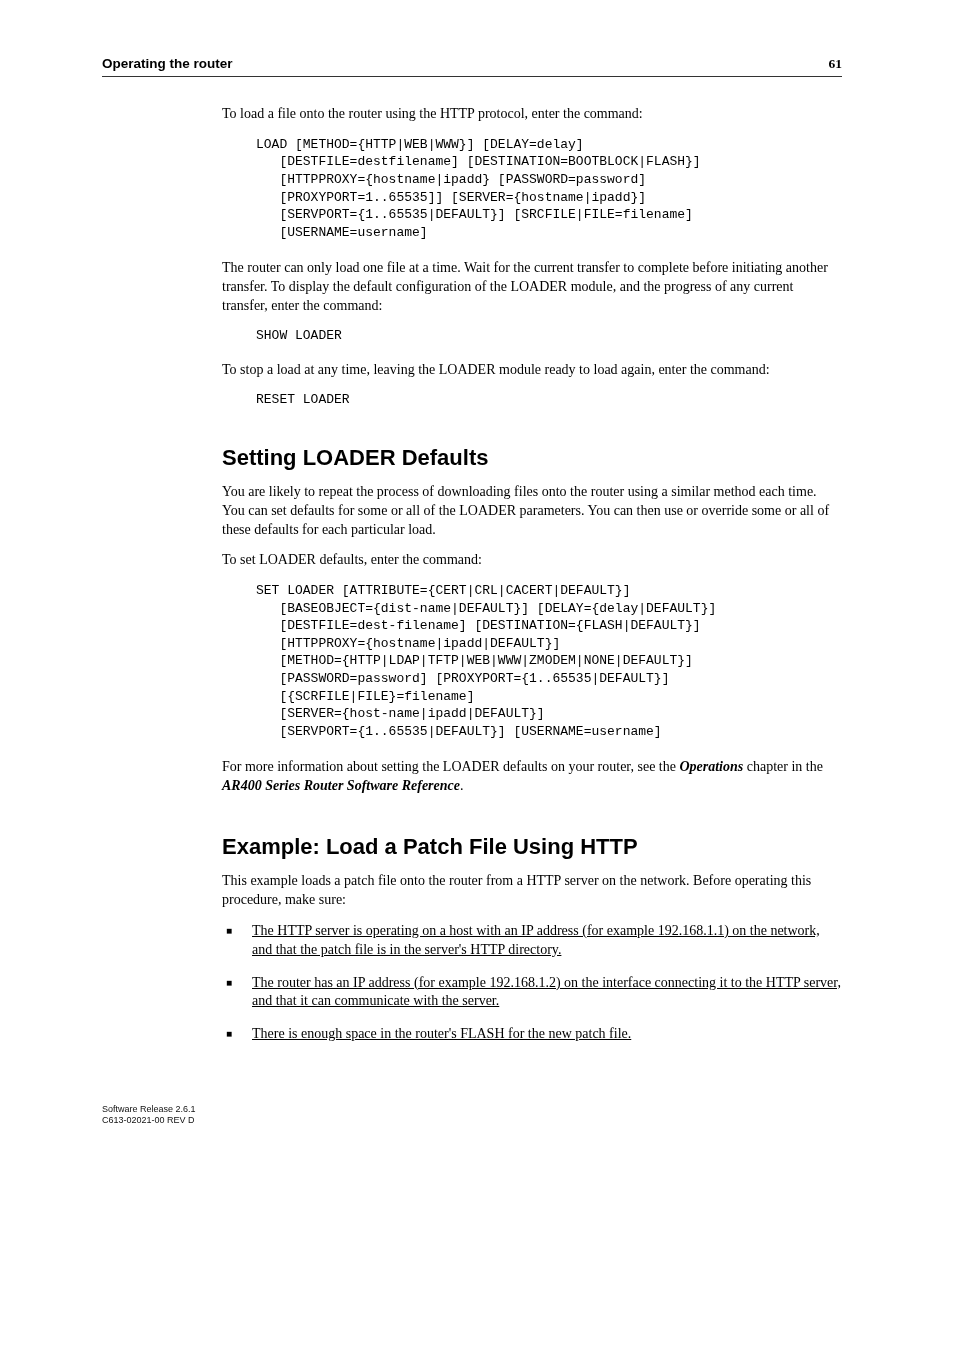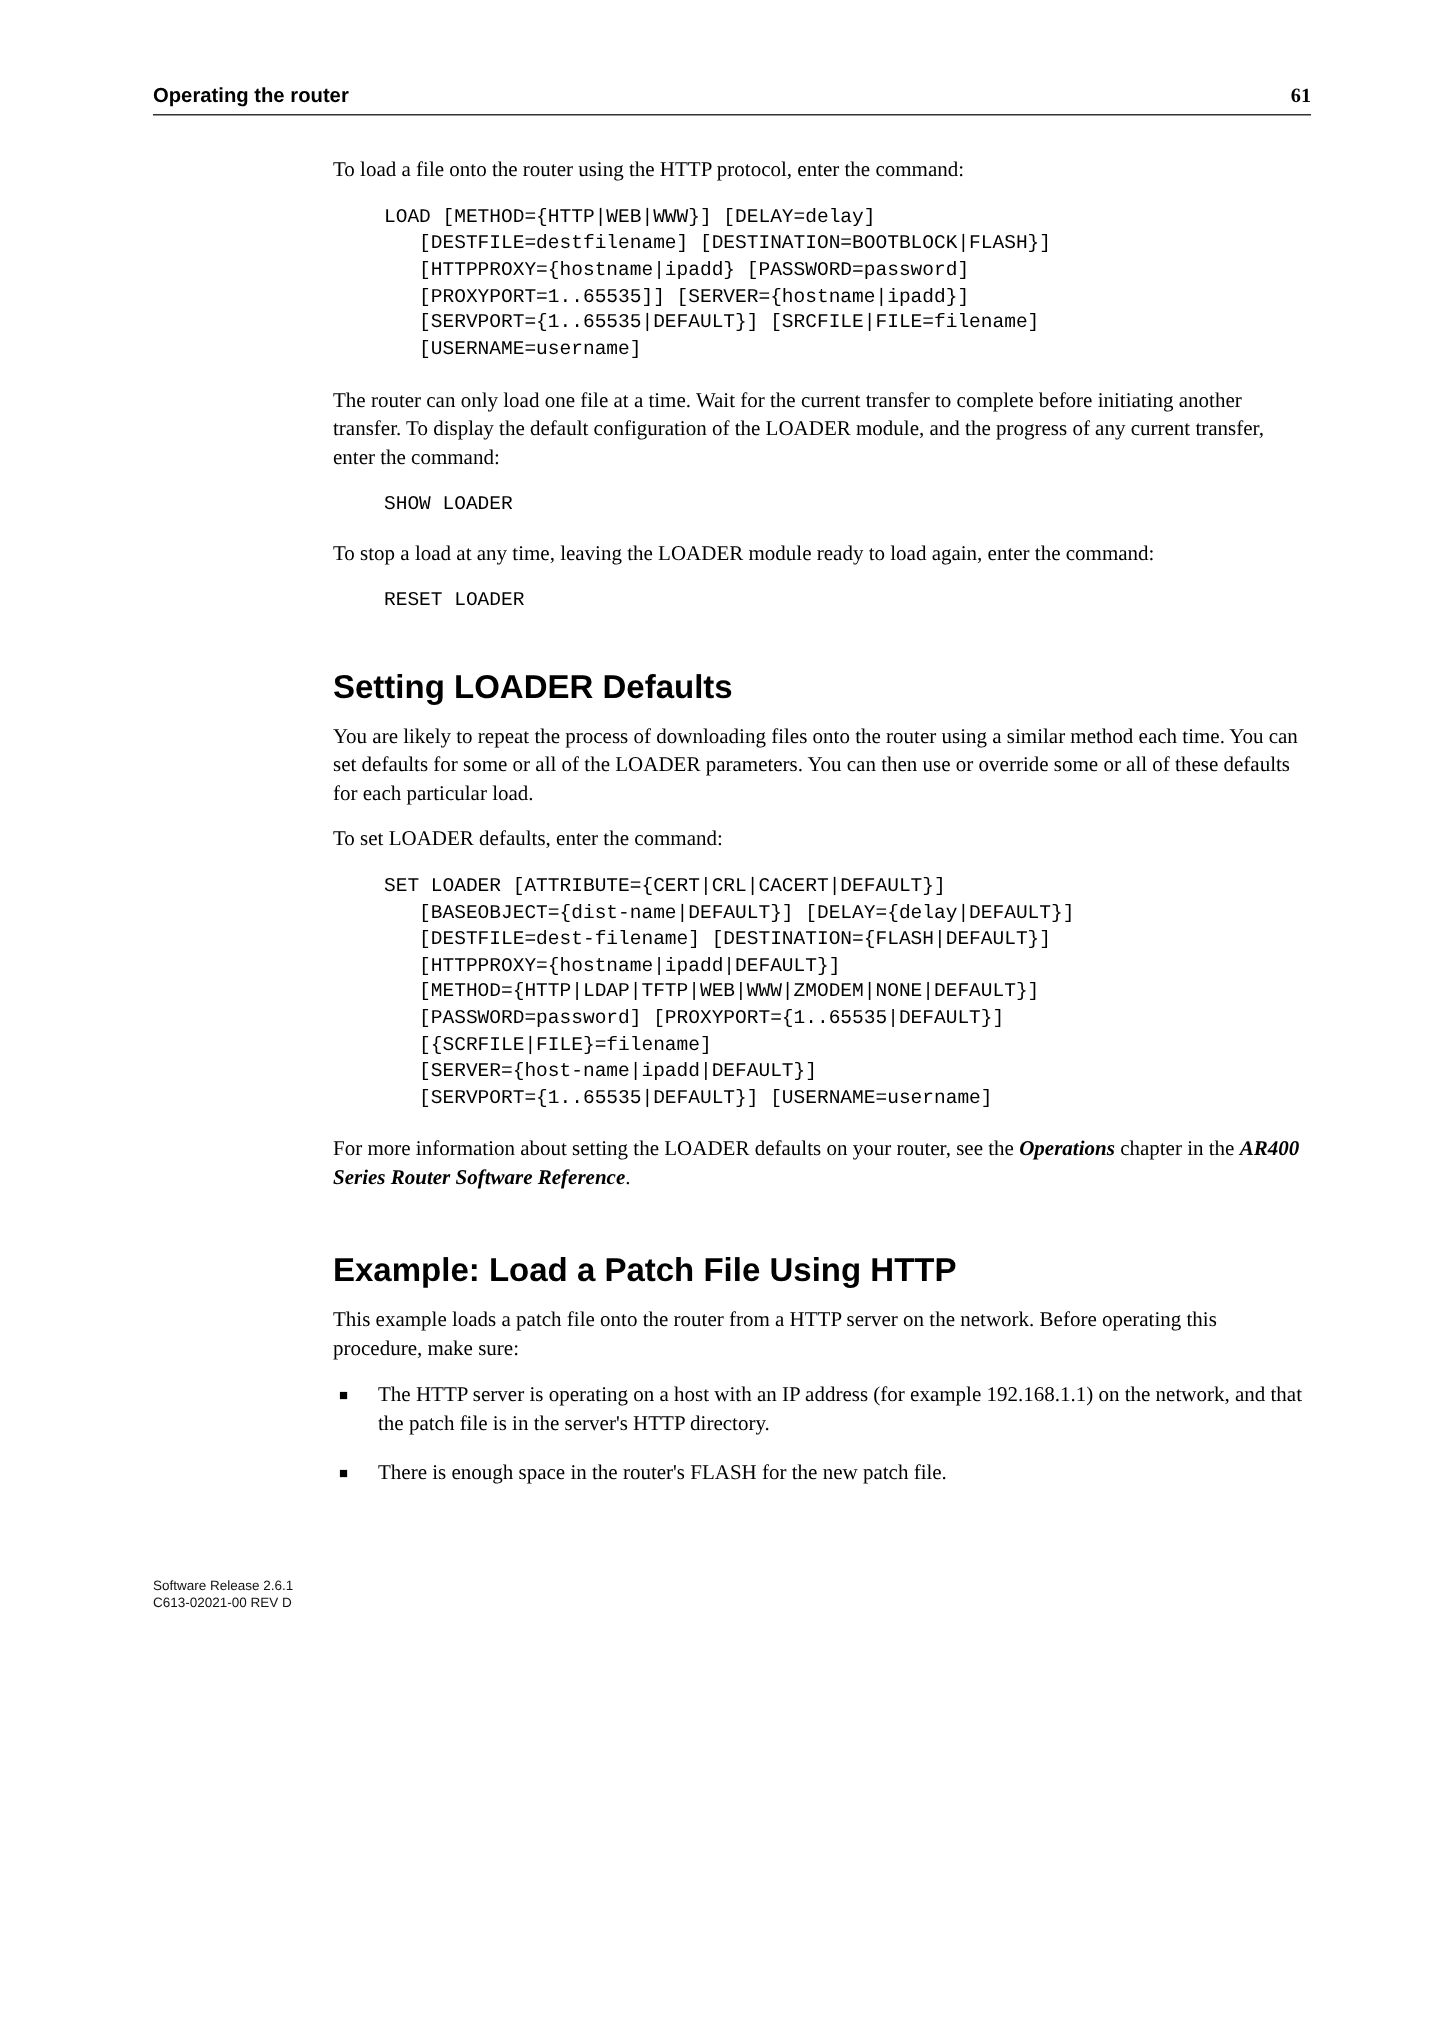--- a/index.html
+++ b/index.html
@@ -5,21 +5,21 @@
   body {
     margin: 0;
     padding: 0;
     font-family: "Palatino Linotype", "Book Antiqua", Palatino, Georgia, serif;
     font-size: 14px;
     color: #000;
     background: #fff;
     width: 954px;
   }
   .page {
-    padding: 56px 80px 40px 102px;
+    padding: 56px 112px 40px 102px;
     box-sizing: border-box;
   }
   .header-row {
     display: flex;
     justify-content: space-between;
     align-items: baseline;
     border-bottom: 1px solid #333;
     padding-bottom: 4px;
     margin-bottom: 28px;
   }
@@ -61,20 +61,21 @@
   ul.bullets {
     list-style: none;
     padding: 0;
     margin: 0 0 14px 0;
   }
   ul.bullets li {
     position: relative;
     padding-left: 30px;
     margin-bottom: 14px;
     line-height: 1.35;
+    text-decoration: underline;
   }
   ul.bullets li::before {
     content: "■";
     position: absolute;
     left: 4px;
     top: 2px;
     font-size: 10px;
   }
   .italic { font-style: italic; font-weight: bold; }
   .footnote {
@@ -128,20 +129,21 @@
     <p class="body">
       <span>For more information about setting the LOADER defaults on your router, see the </span><span class="italic">Operations</span><span> chapter in the </span><span class="italic">AR400 Series Router Software Reference</span><span>.</span>
     </p>
 
     <h2 class="section">Example: Load a Patch File Using HTTP</h2>
 
     <p class="body">This example loads a patch file onto the router from a HTTP server on the network. Before operating this procedure, make sure:</p>
 
     <ul class="bullets">
       <li><span>The HTTP server is operating on a host with an IP address (for example 192.168.1.1) on the network, and that the patch file is in the server's HTTP directory.</span></li>
+      <li><span>The router has an IP address (for example 192.168.1.2) on the interface connecting it to the HTTP server, and that it can communicate with the server.</span></li>
       <li><span>There is enough space in the router's FLASH for the new patch file.</span></li>
     </ul>
 
   </div>
 
   <div class="footnote">
     <div>Software Release 2.6.1</div>
     <div>C613-02021-00 REV D</div>
   </div>
 </div>

